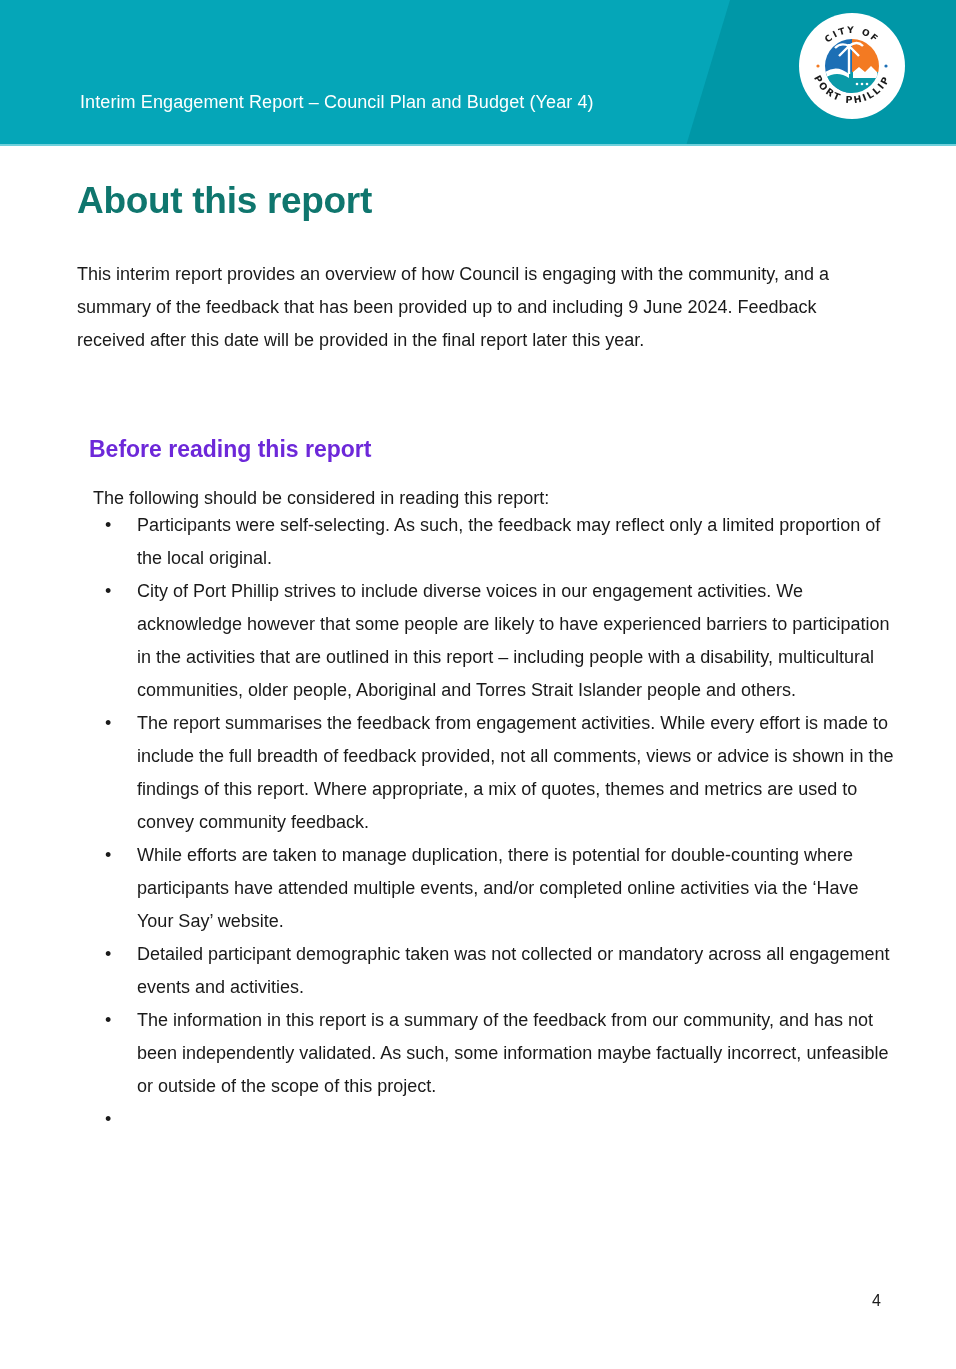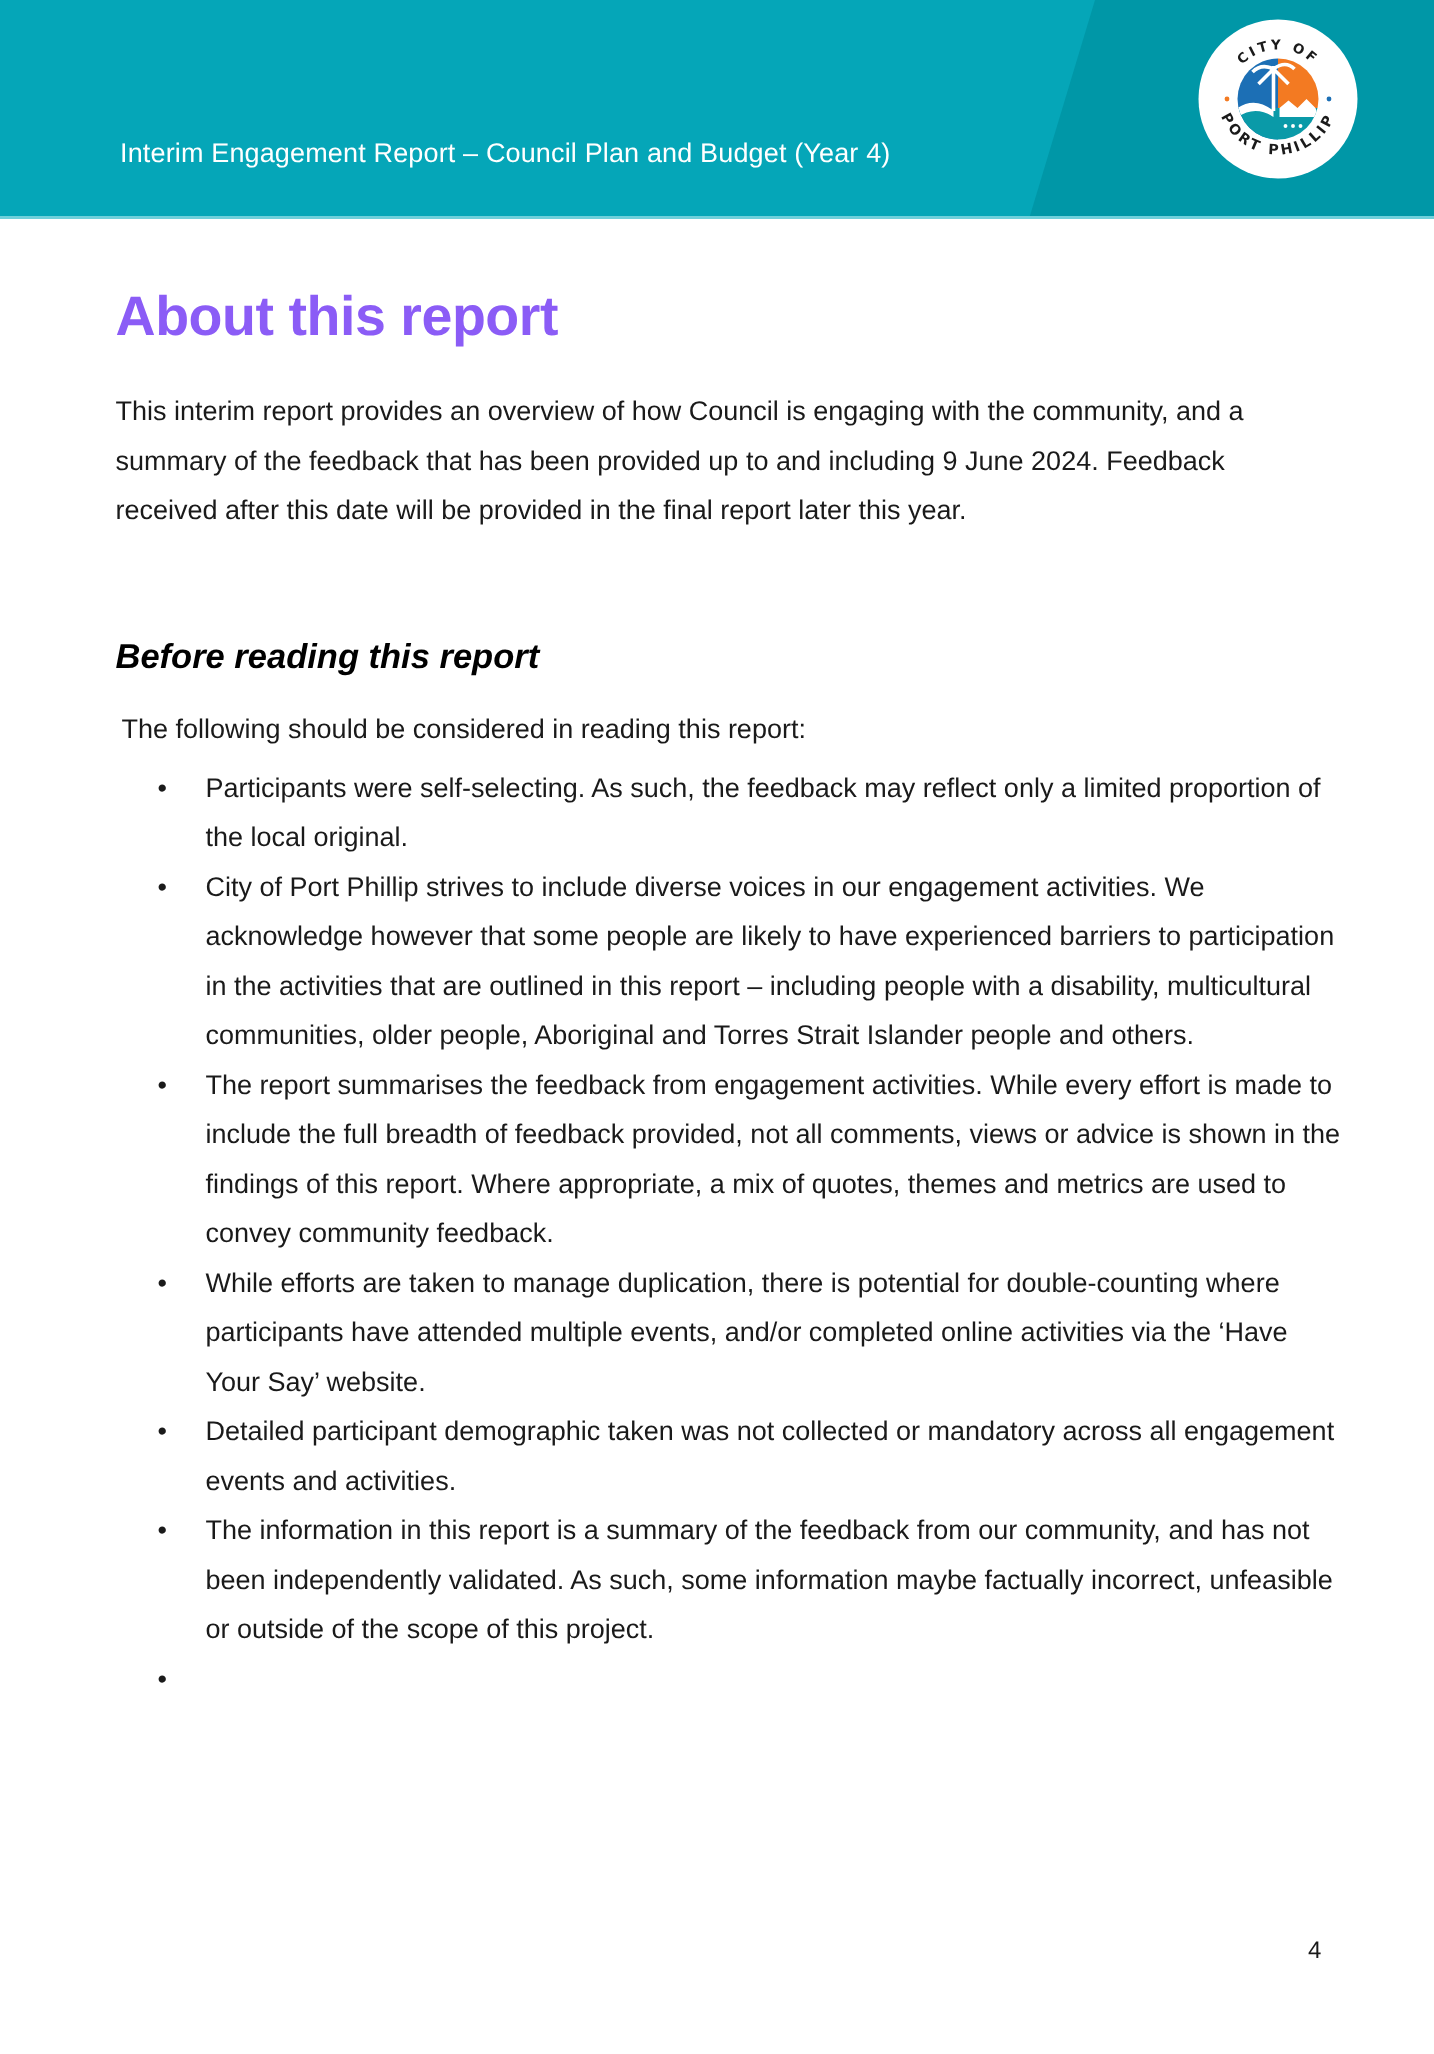--- a/index.html
+++ b/index.html
@@ -53,52 +53,51 @@
     .logo {
       position: absolute;
       left: 797px;
       top: 12px;
       width: 110px;
       height: 108px;
     }
     h1.page-title {
       position: absolute;
       left: 77px;
-      top: 190px;
+      top: 180px;
       margin: 0;
       font-size: 37px;
       font-weight: bold;
-      color: #8b5cf6;
+      color: #0f766e;
       letter-spacing: -0.3px;
     }
     .intro {
       position: absolute;
       left: 77px;
       top: 258px;
       width: 790px;
       margin: 0;
       font-size: 18px;
       line-height: 33px;
       color: #1a1a1a;
     }
     h2.section-title {
       position: absolute;
       left: 77px;
       top: 424px;
-      margin: 0;
+      margin: 12px;
       font-size: 23px;
       font-weight: bold;
-      color: #000000;
-      font-style: italic;
+      color: #6d28d9;
     }
     .lead {
       position: absolute;
       left: 77px;
       top: 466px;
-      margin: 4px;
+      margin: 16px;
       font-size: 18px;
       line-height: 33px;
       color: #1a1a1a;
     }
     ul.notes {
       position: absolute;
       left: 77px;
       top: 509px;
       width: 820px;
       margin: 0;

